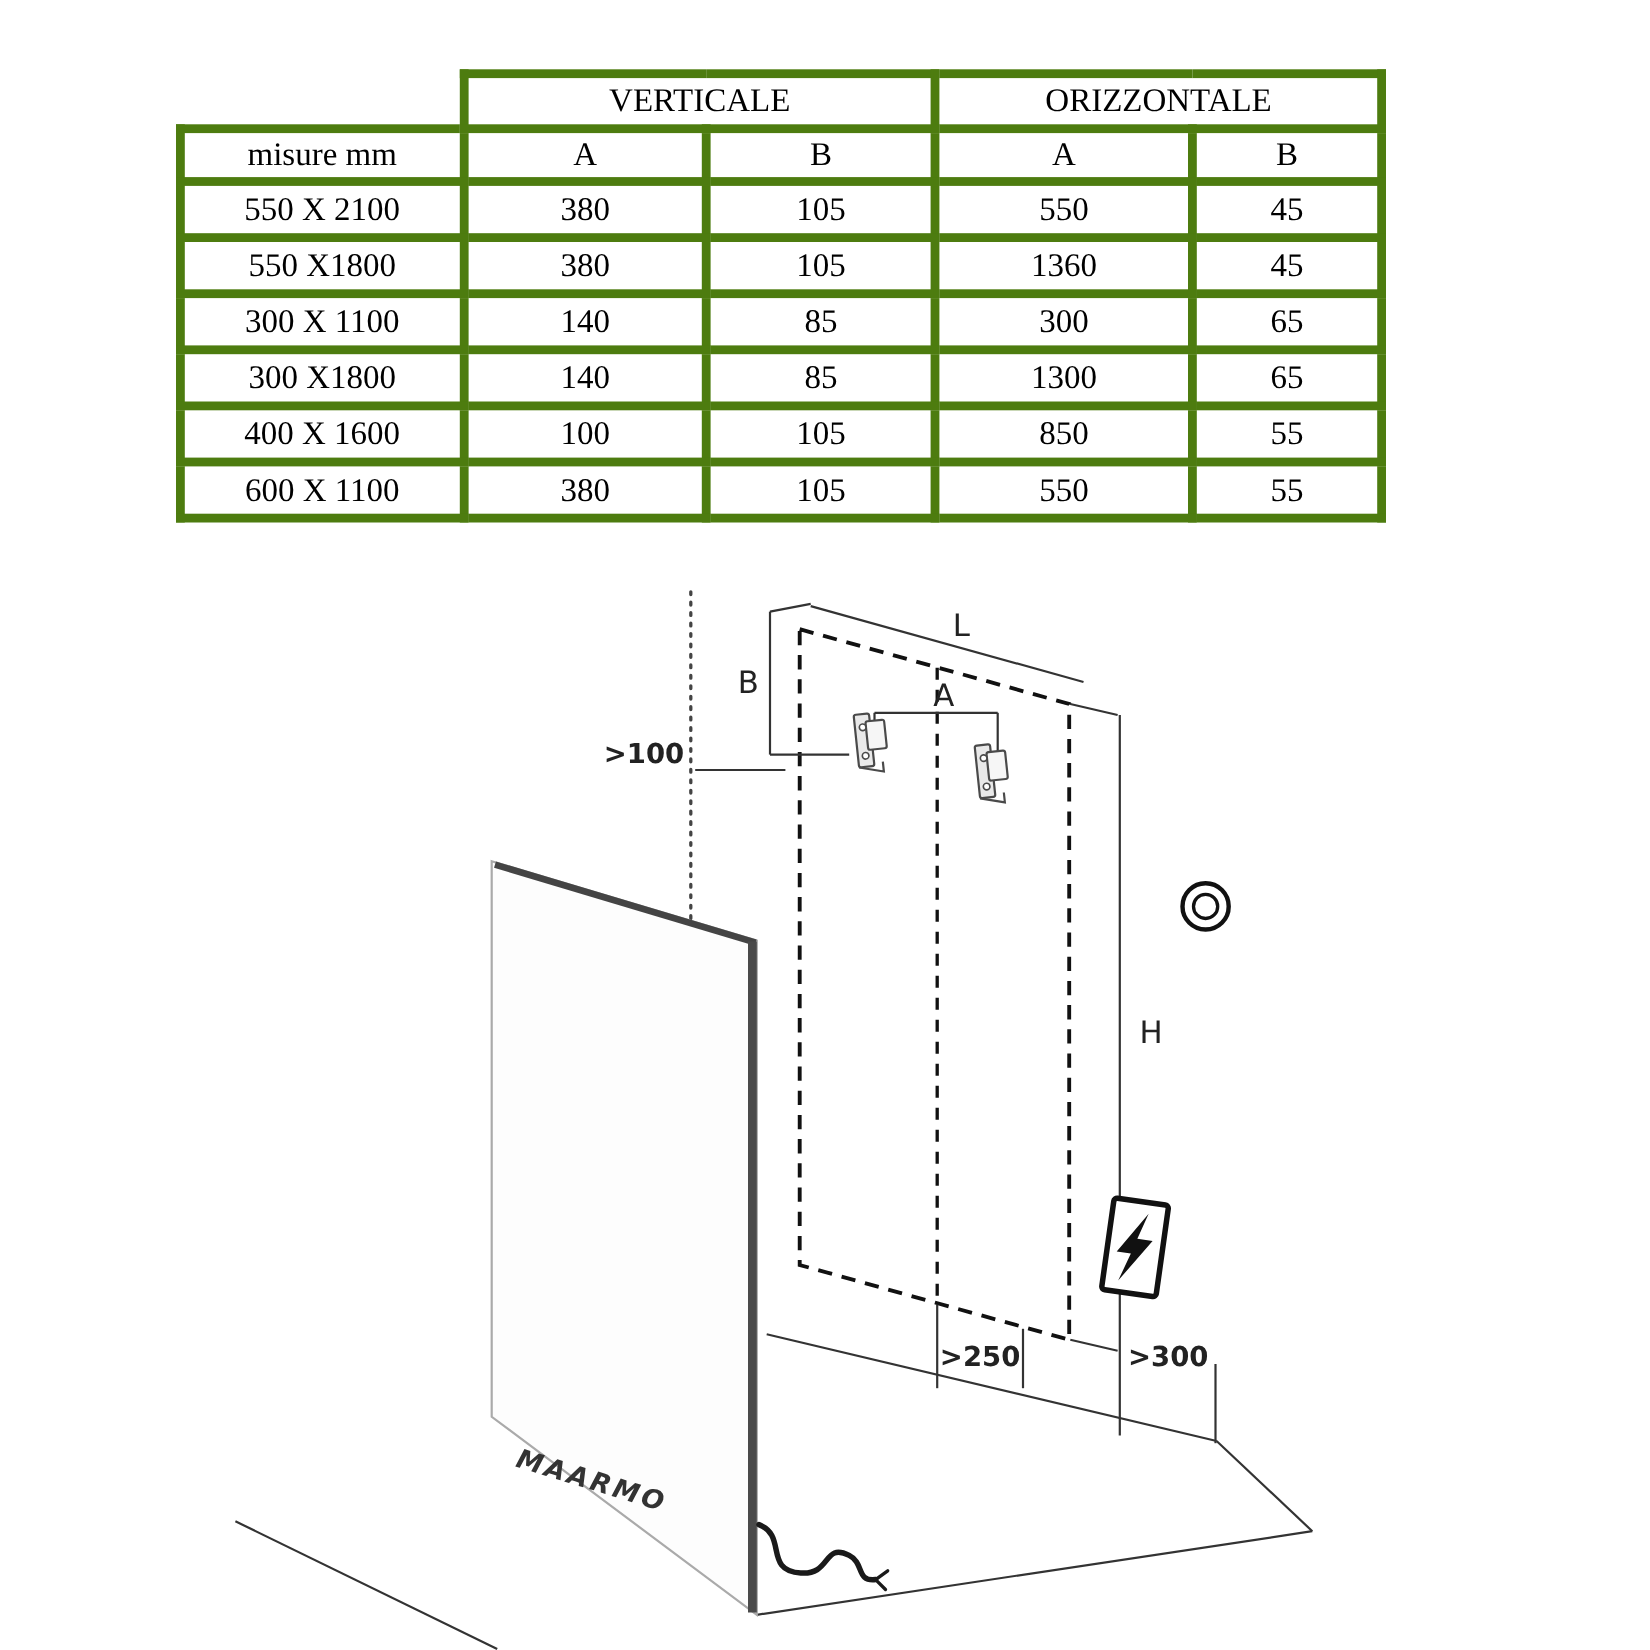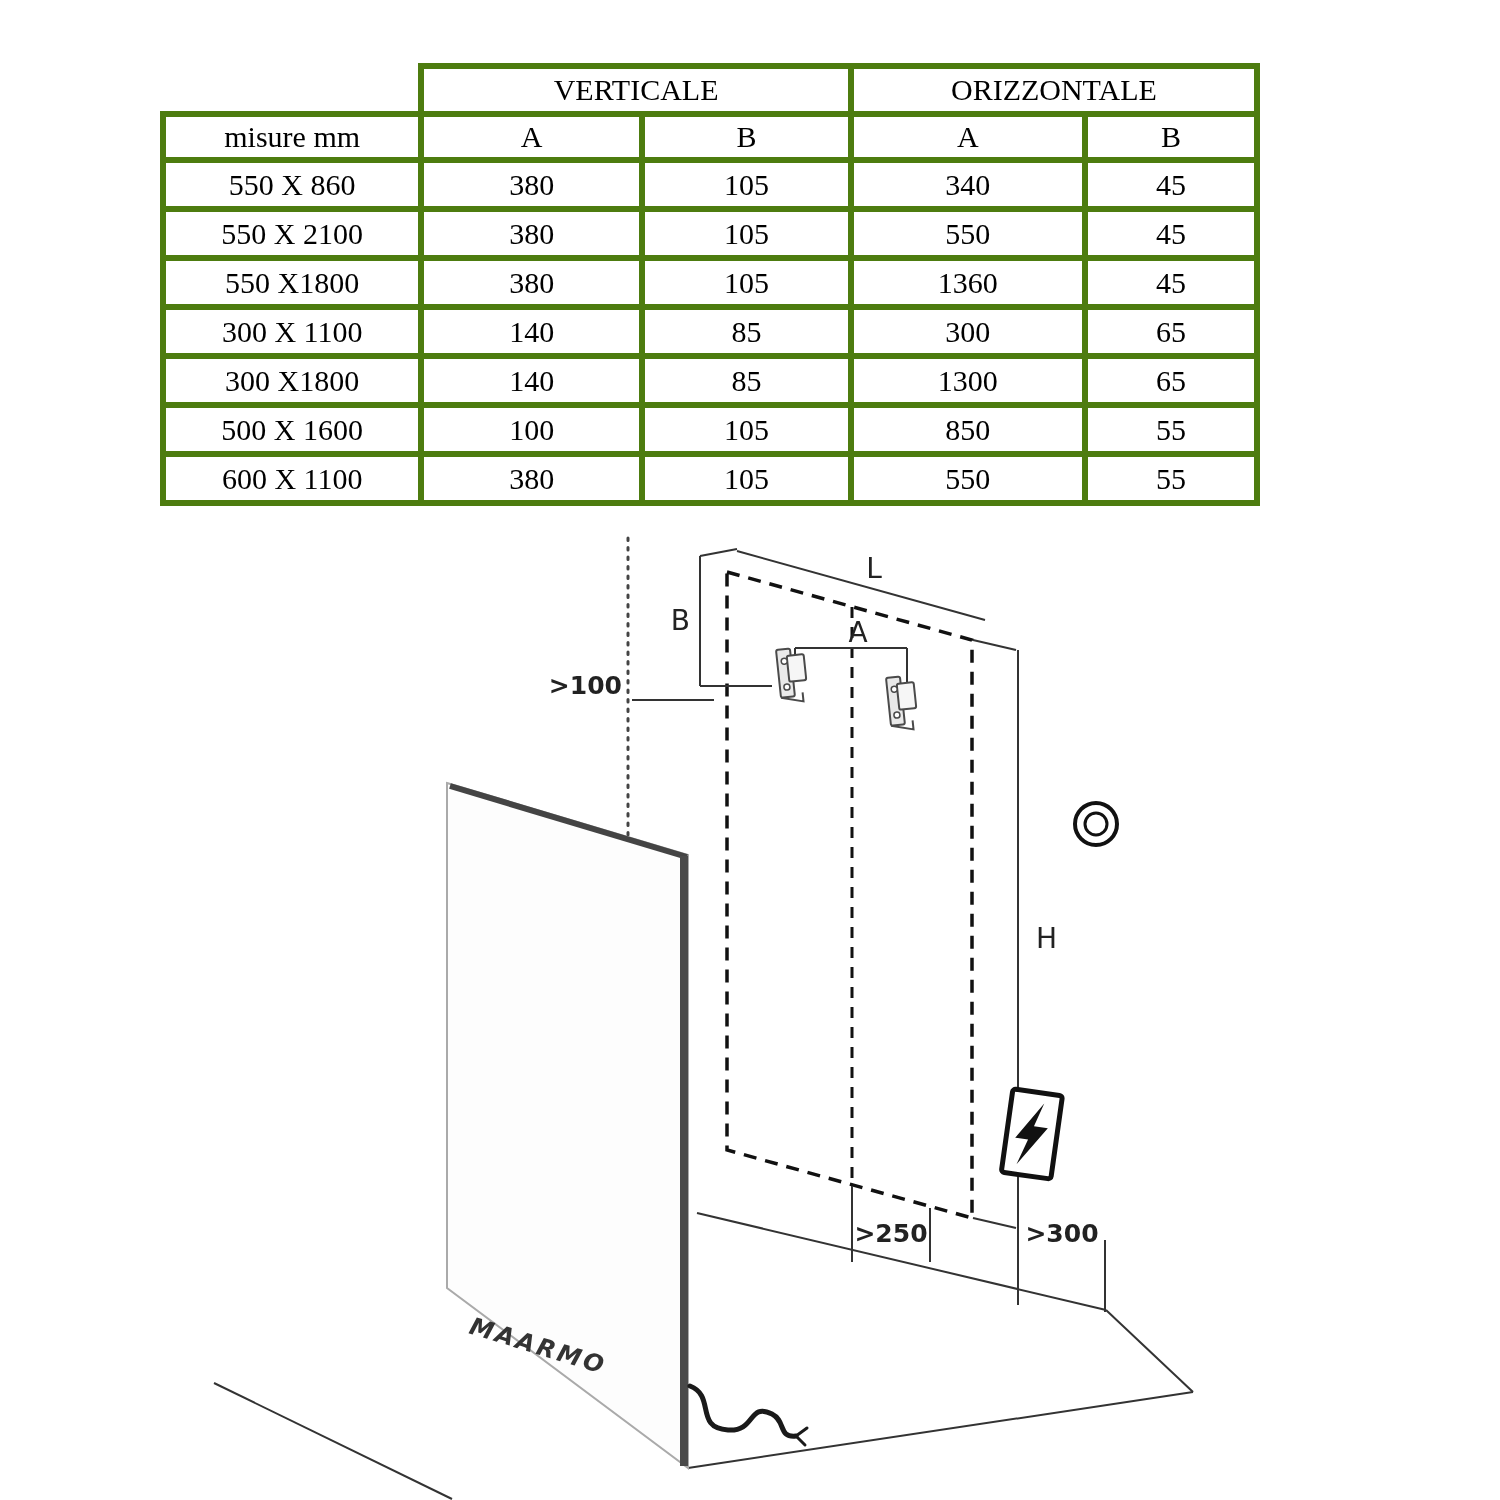--- a/index.html
+++ b/index.html
@@ -2,21 +2,21 @@
 <html><head>
 <meta charset="utf-8">
 <style>
   html,body{margin:0;padding:0;background:#ffffff;}
   #page{position:relative;width:1500px;height:1500px;background:#ffffff;overflow:hidden;
         font-family:"Liberation Serif", serif;}
 
   
   #spec-table{position:absolute;left:160px;top:63px;width:1100px;border-collapse:collapse;
               font-family:"Liberation Serif", serif;color:#000;}
-  #spec-table td, #spec-table th{border:6px solid #4d7c0f;text-align:center;vertical-align:middle;
+  #spec-table td, #spec-table th{border:8px solid #4d7c0f;text-align:center;vertical-align:middle;
               font-size:30px;font-weight:400;padding:0;}
   #spec-table tr.hdr1 td{height:42px;}
   #spec-table tr.hdr2 td{height:40px;border-radius:14px;}
   #spec-table tr.data td{height:43px;}
   #spec-table td.blank{border:none;background:#fff;}
 
   
   #diagram{position:absolute;left:0;top:0;}
   .thin{stroke:#333;stroke-width:2;fill:none;}
   .dashed-wall{stroke:#111;stroke-width:3.5;fill:none;stroke-dasharray:13 9;}
@@ -58,27 +58,20 @@
       <td colspan="2">ORIZZONTALE</td>
     </tr>
     <tr class="hdr2">
       <td>misure mm</td>
       <td>A</td>
       <td>B</td>
       <td>A</td>
       <td>B</td>
     </tr>
     <tr class="data">
-      <td>550 X 860</td>
-      <td>380</td>
-      <td>105</td>
-      <td>340</td>
-      <td>45</td>
-    </tr>
-    <tr class="data">
       <td>550 X 2100</td>
       <td>380</td>
       <td>105</td>
       <td>550</td>
       <td>45</td>
     </tr>
     <tr class="data">
       <td>550 X1800</td>
       <td>380</td>
       <td>105</td>
@@ -93,21 +86,21 @@
       <td>65</td>
     </tr>
     <tr class="data">
       <td>300 X1800</td>
       <td>140</td>
       <td>85</td>
       <td>1300</td>
       <td>65</td>
     </tr>
     <tr class="data">
-      <td>500 X 1600</td>
+      <td>400 X 1600</td>
       <td>100</td>
       <td>105</td>
       <td>850</td>
       <td>55</td>
     </tr>
     <tr class="data">
       <td>600 X 1100</td>
       <td>380</td>
       <td>105</td>
       <td>550</td>

